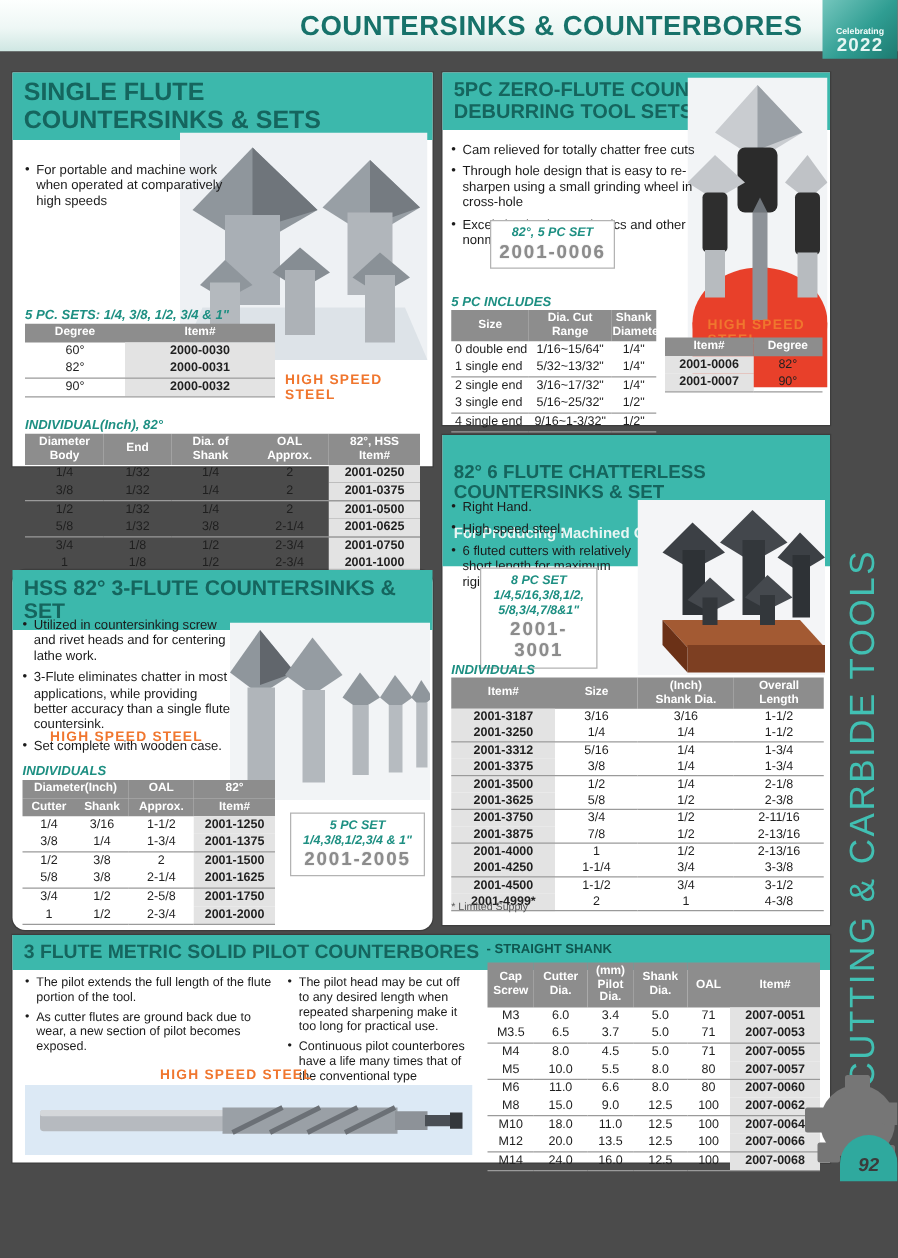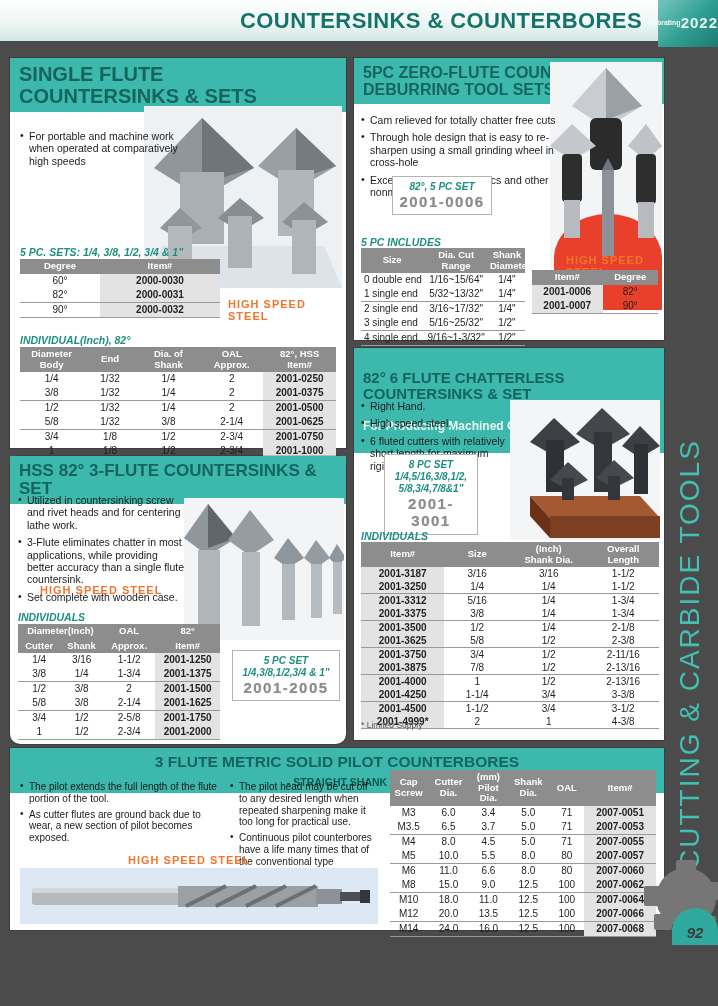--- a/index.html
+++ b/index.html
@@ -15,43 +15,43 @@
     background:linear-gradient(180deg,#fdfffe 0%,#eef7f5 55%,#cfe7e3 100%);
     display:flex; align-items:center; justify-content:flex-end;
     padding-right:76px;
   }
   .topband .ptitle {
     font-size:22px; font-weight:800; color:#17726a; letter-spacing:.4px; margin:0;
   }
   .logo {
     position:absolute; right:0; top:0; width:60px; height:47px;
     background:linear-gradient(135deg,#74c6bd 0%,#2f9d92 55%,#1d7a70 100%);
-    display:flex; flex-direction:row; align-items:center; justify-content:flex-end;
+    display:flex; flex-direction:column; align-items:center; justify-content:flex-end;
     padding-bottom:3px;
   }
   .logo .l1 { font-size:7px; color:#f2fbfa; font-weight:bold; }
   .logo .l2 { font-size:15px; color:#e4f6f3; font-weight:800; letter-spacing:1px; line-height:1; }
 
   
   .panel { position:absolute; background:#ffffff; box-shadow:0 0 0 1px rgba(0,0,0,.18); }
   .panel-head {
     background:#3cb8ac; color:#15655e; font-weight:800;
     padding:6px 9px 5px 9px; line-height:1.08; white-space:pre-line;
   }
   .ph-sub { font-weight:800; color:#e9f6f4; font-size:12px; line-height:1.1; margin-top:1px; white-space:normal; }
-  .p1 { left:10px;  top:58px;  width:336px; height:390px; }
+  .p1 { left:10px;  top:58px;  width:336px; height:315px; }
   .p2 { left:354px; top:58px;  width:310px; height:282px; }
   .p3 { left:354px; top:348px; width:310px; height:392px; }
   .p4 { left:10px;  top:456px; width:336px; height:288px;border-radius:10px; }
   .p5 { left:10px;  top:748px; width:654px; height:182px; }
   .p1 .panel-head { font-size:20px; }
   .p2 .panel-head { font-size:16px; }
   .p3 .panel-head { font-size:15px; padding-bottom:4px; }
   .p4 .panel-head { font-size:17px; }
-  .p5 .panel-head { font-size:15.5px; display:flex; align-items:center; gap:6px; white-space:normal;flex-direction:column; }
+  .p5 .panel-head { font-size:15.5px; display:flex; align-items:flex-start; gap:6px; white-space:normal; }
   .ph-suffix { font-size:10.5px; font-weight:800; color:#0f5750; }
 
   
   ul.bullets { margin:0; padding:0; list-style:none; }
   .bullets li {
     font-size:10.5px; line-height:1.18; color:#1b1b1b;
     margin-bottom:5px; padding-left:9px; position:relative;
   }
   .bullets li::before { content:"\2022"; position:absolute; left:0; top:-1px; }
   .tlabel { color:#1d8f82; font-style:italic; font-weight:bold; font-size:10.5px; }

